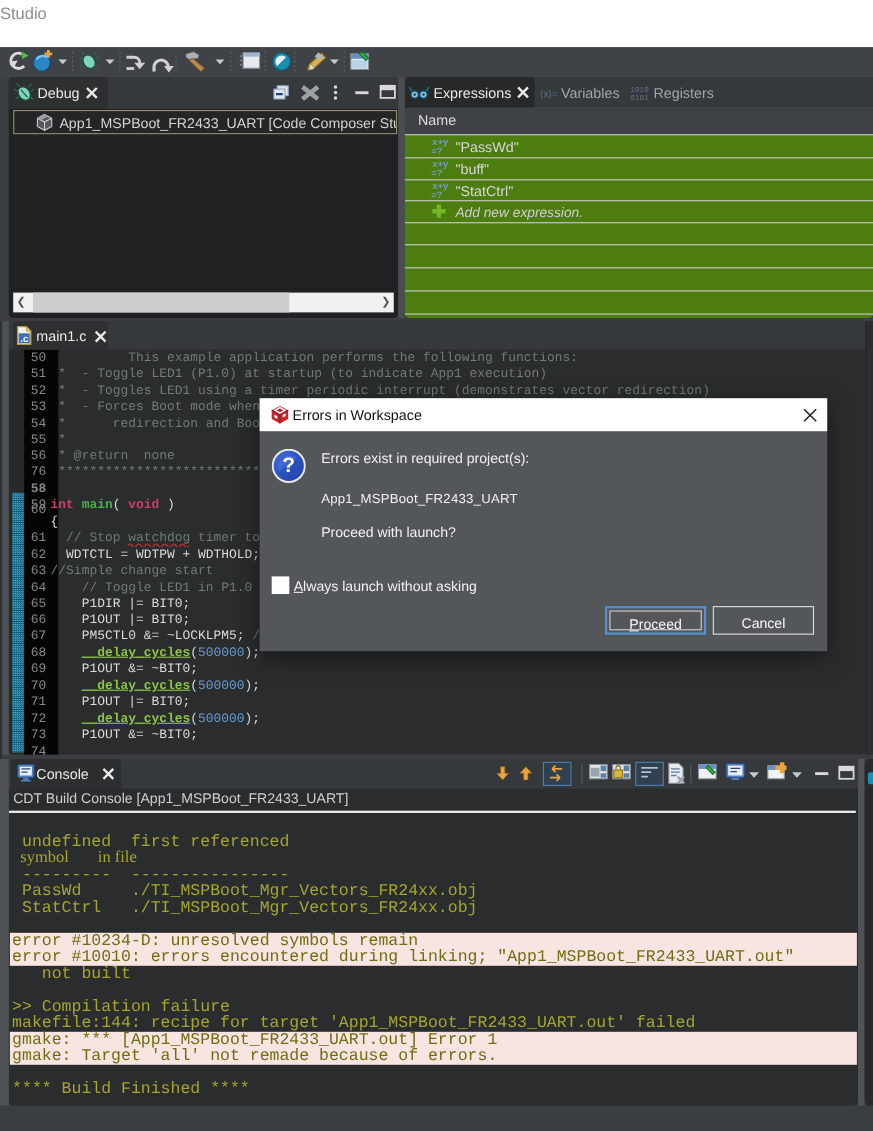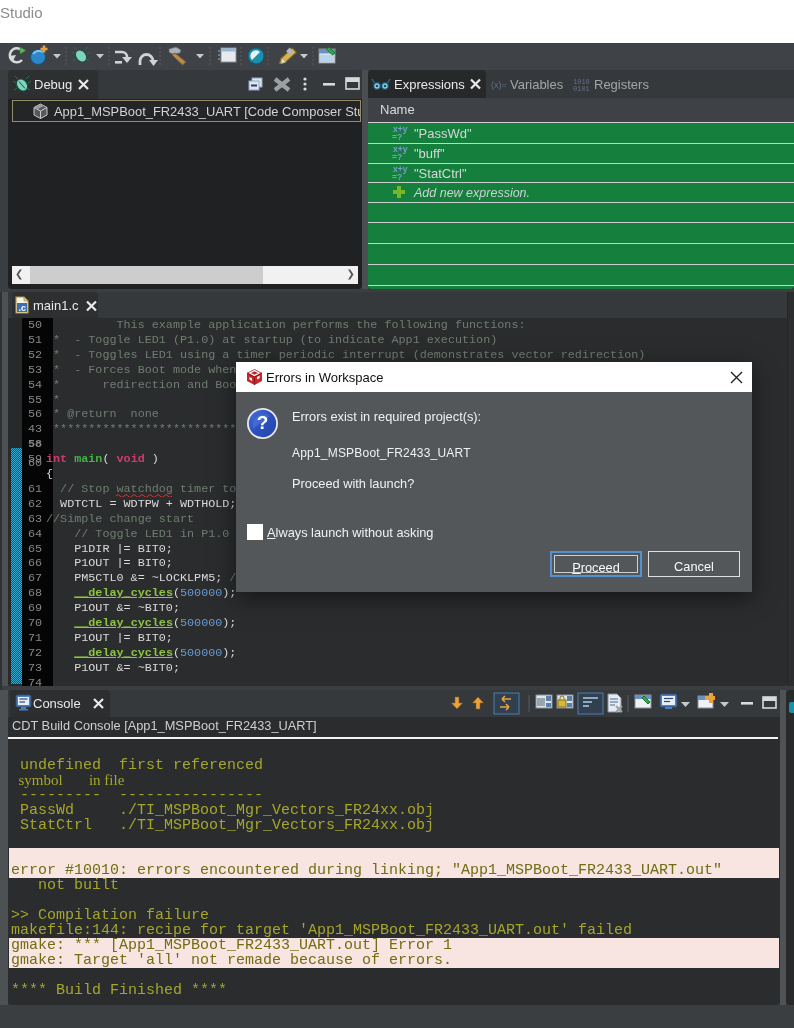--- a/index.html
+++ b/index.html
@@ -10,21 +10,21 @@
   #whitebar{left:0;top:0;width:794px;height:43px;background:#ffffff;padding-left:48px;}
   #whitebar span{position:absolute;left:0px;top:4px;font-size:15px;color:#8c8c8c;}
   #toolbar{left:0;top:43px;width:794px;height:27px;background:#3f4347;}
   
   .panel{position:absolute;border-radius:4px;}
   
   #dbg{left:8px;top:70px;width:354px;height:219px;background:#1f2123;}
   #dbg .bar{position:absolute;left:0;top:0;width:354px;height:29px;background:#36393c;border-radius:4px 4px 0 0;}
   #dbg .tab{position:absolute;left:0;top:0;width:90px;height:29px;background:#2d2f31;border-radius:4px 4px 0 0;}
   
-  #expr{left:368px;top:70px;width:426px;height:219px;background:#15803d;}
+  #expr{left:368px;top:70px;width:426px;height:219px;background:#4d7c0f;}
   #expr .bar{position:absolute;left:0;top:0;width:426px;height:28px;background:#36393c;border-radius:4px 0 0 0;}
   #expr .tab{position:absolute;left:0;top:0;width:118px;height:28px;background:#26282a;border-radius:4px 4px 0 0;}
   #expr .hdr{position:absolute;left:0;top:28px;width:426px;height:24px;background:#3e4246;}
   .rowsep{position:absolute;left:0;width:426px;height:1px;background:#cdcecf;}
   .erow{position:absolute;left:46px;font-size:13px;color:#d6d7d8;}
   
   #edit{left:8px;top:292px;width:779px;height:394px;background:#2a2c2e;}
   #edit .bar{position:absolute;left:0;top:0;width:779px;height:26px;background:#36393c;border-radius:4px 4px 0 0;}
   #edit .tab{position:absolute;left:4px;top:0;width:86px;height:26px;background:#2d2f31;border-radius:4px 4px 0 0;}
   #gutter{position:absolute;left:14px;top:26px;width:31px;height:368px;background:#050505;}
@@ -260,21 +260,21 @@
     <text x="25" y="18" font-size="13" fill="#e8e9e9">main1.c</text>
     <path d="M79 9.5 L88 18.5 M88 9.5 L79 18.5" stroke="#e8e9e9" stroke-width="2.2"></path>
   </svg>
   <div class="num" style="top:26px;">50</div>
   <div class="num" style="top:40.9px;">51</div>
   <div class="num" style="top:55.8px;">52</div>
   <div class="num" style="top:70.7px;">53</div>
   <div class="num" style="top:85.6px;">54</div>
   <div class="num" style="top:100.5px;">55</div>
   <div class="num" style="top:115.4px;">56</div>
-  <div class="num" style="top:130.3px;">43</div>
+  <div class="num" style="top:130.3px;">76</div>
   <div class="num" style="top:145.2px;font-weight:bold;">58</div>
   <div class="num" style="top:160.1px;">59</div>
   <div class="num" style="top:164px;text-align:right;">60</div>
   <div class="num" style="top:189.9px;">61</div>
   <div class="num" style="top:204.8px;">62</div>
   <div class="num" style="top:219.7px;">63</div>
   <div class="num" style="top:234.6px;">64</div>
   <div class="num" style="top:249.5px;">65</div>
   <div class="num" style="top:264.4px;">66</div>
   <div class="num" style="top:279.3px;">67</div>
@@ -402,20 +402,21 @@
       <rect x="755" y="7" width="13" height="4" fill="#d7d9da"></rect>
     </g>
   </svg>
   <div class="pinkbg" style="top:158px;height:30px;"></div>
   <div class="pinkbg" style="top:248px;height:30px;"></div>
   <div class="cl" style="top:68px;"> undefined  first referenced</div>
   <div class="cl" style="top:83px;font-family:Liberation Serif, serif;">  symbol       in file</div>
   <div class="cl" style="top:98px;"> ---------  ----------------</div>
   <div class="cl" style="top:113px;"> PassWd     ./TI_MSPBoot_Mgr_Vectors_FR24xx.obj</div>
   <div class="cl" style="top:128px;"> StatCtrl   ./TI_MSPBoot_Mgr_Vectors_FR24xx.obj</div>
+  <div class="cl onpink" style="top:158px;">error #10234-D: unresolved symbols remain</div>
   <div class="cl onpink" style="top:173px;">error #10010: errors encountered during linking; "App1_MSPBoot_FR2433_UART.out"</div>
   <div class="cl" style="top:188px;">   not built</div>
   <div class="cl" style="top:218px;">&gt;&gt; Compilation failure</div>
   <div class="cl" style="top:233px;">makefile:144: recipe for target 'App1_MSPBoot_FR2433_UART.out' failed</div>
   <div class="cl onpink" style="top:248px;">gmake: *** [App1_MSPBoot_FR2433_UART.out] Error 1</div>
   <div class="cl onpink" style="top:263px;">gmake: Target 'all' not remade because of errors.</div>
   <div class="cl" style="top:293px;">**** Build Finished ****</div>
 </div>
 
 <div id="lcolA" class="abs"></div>

